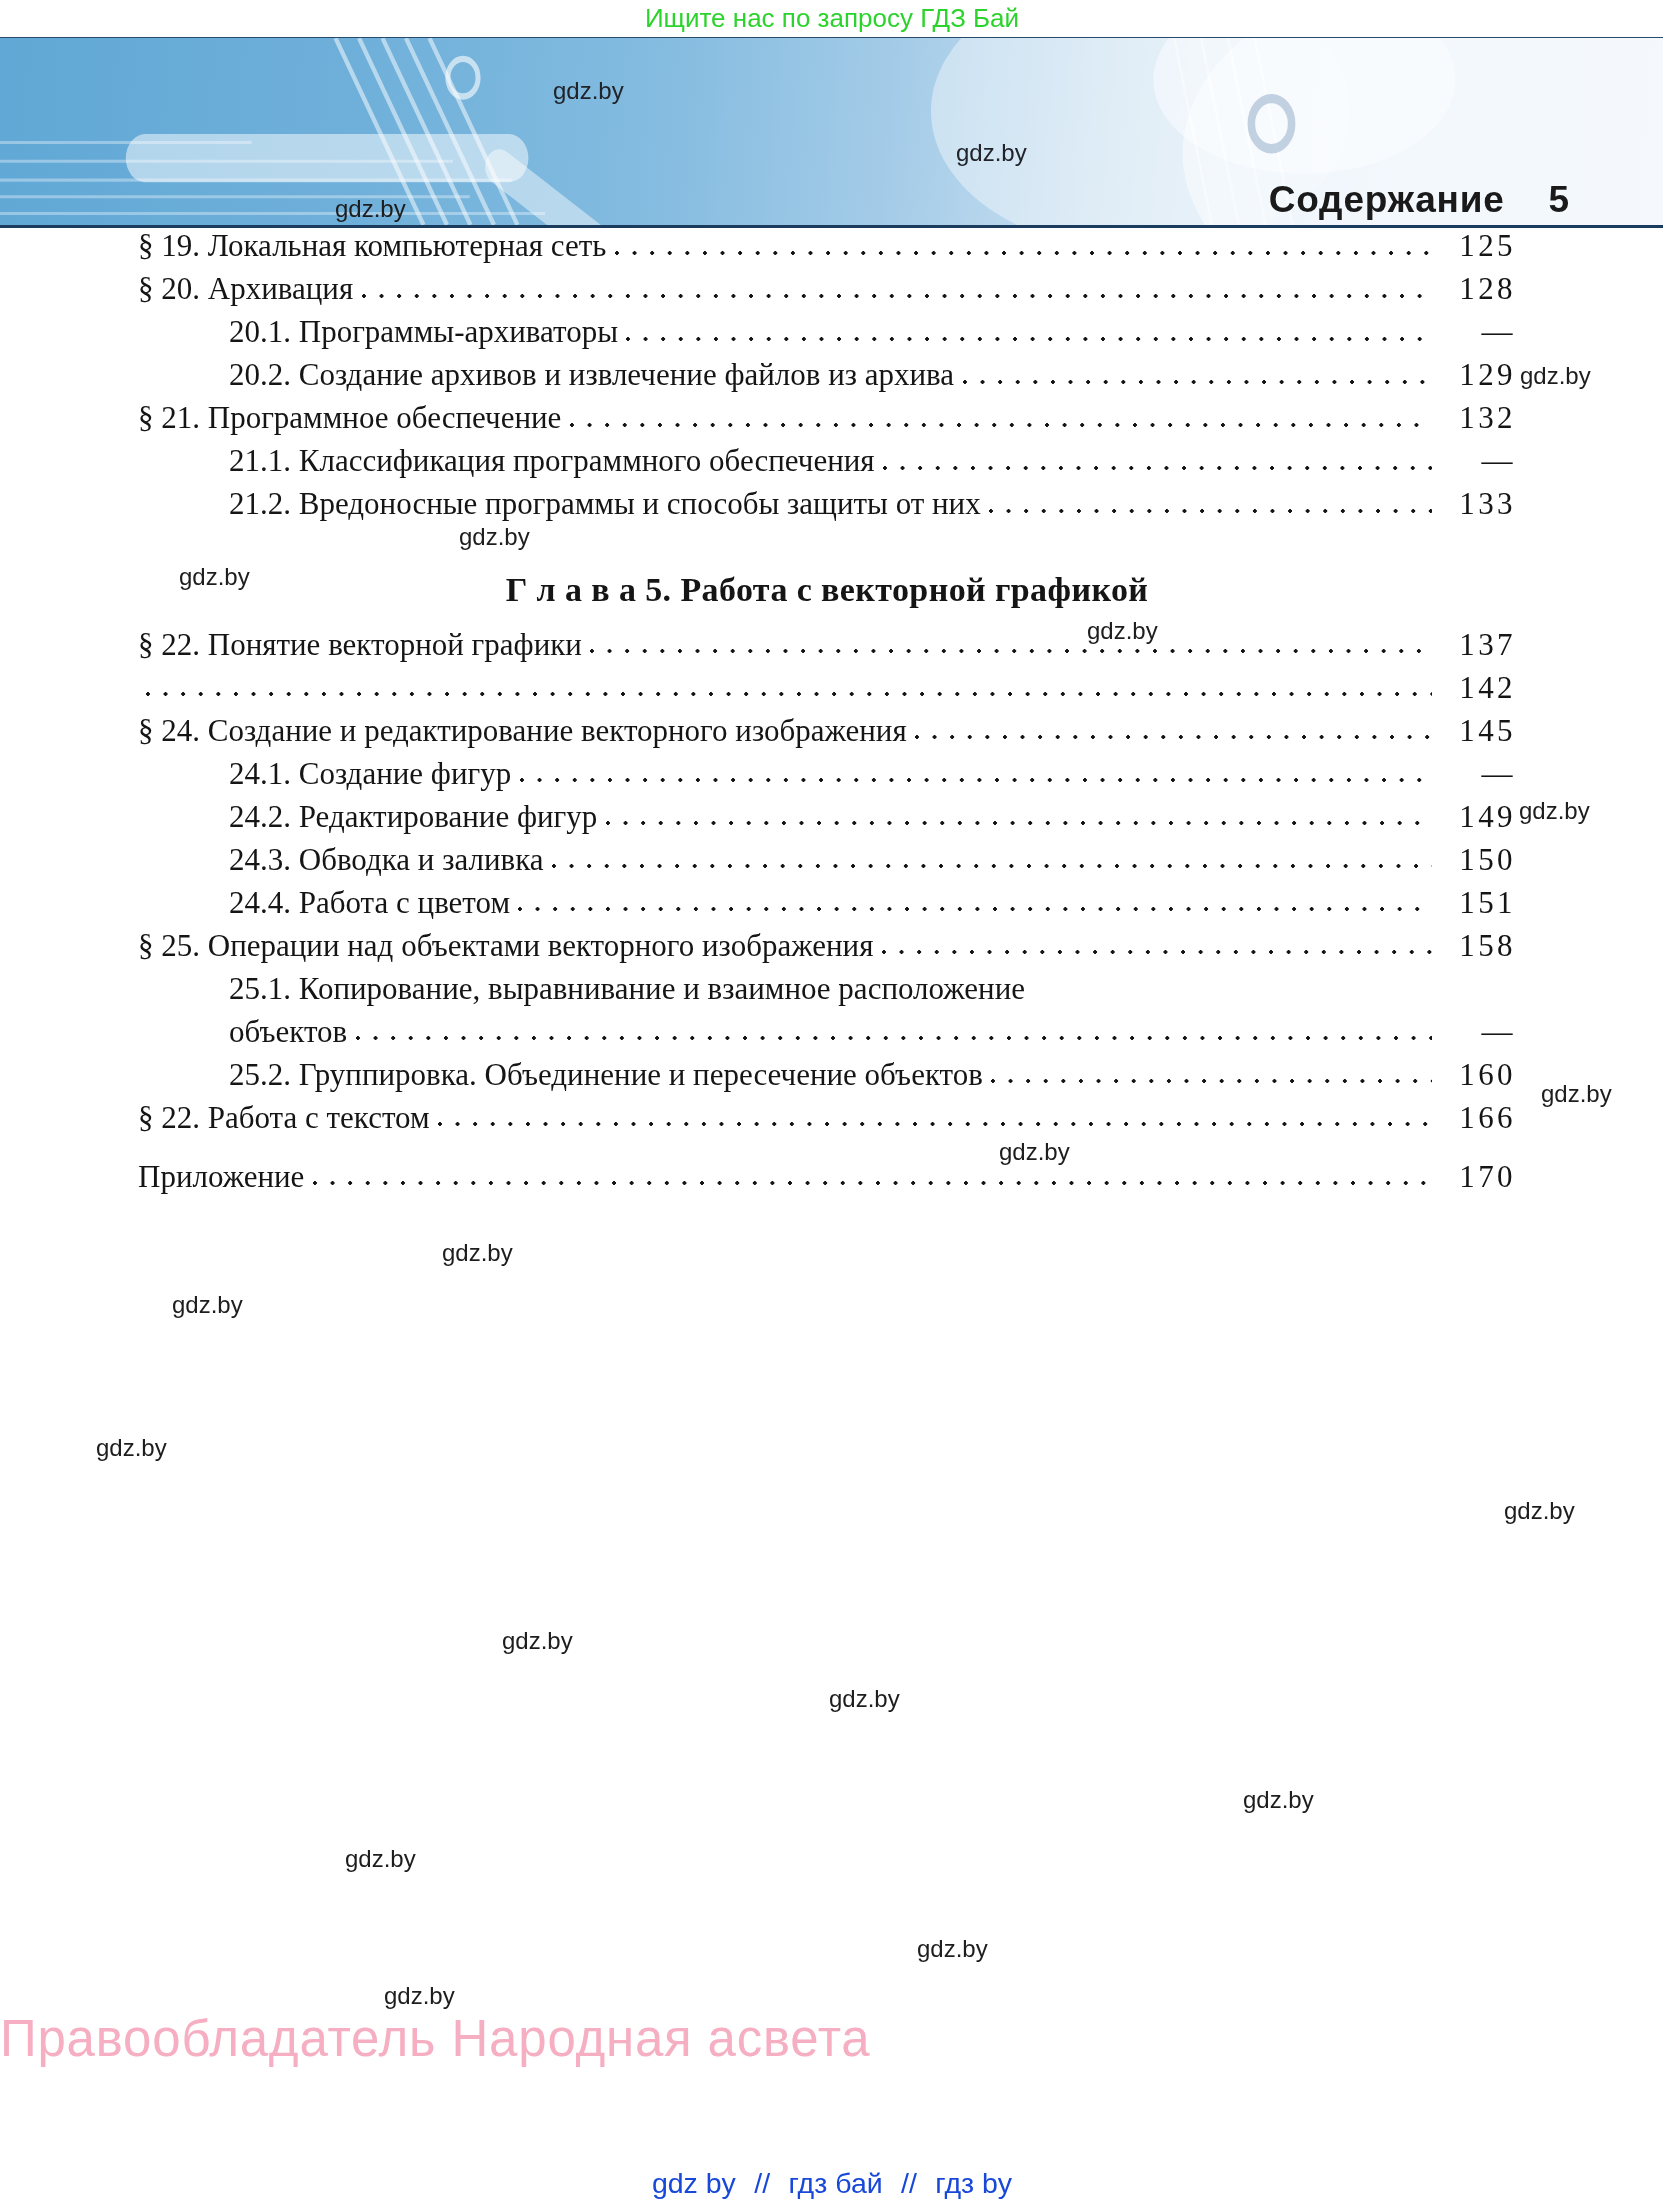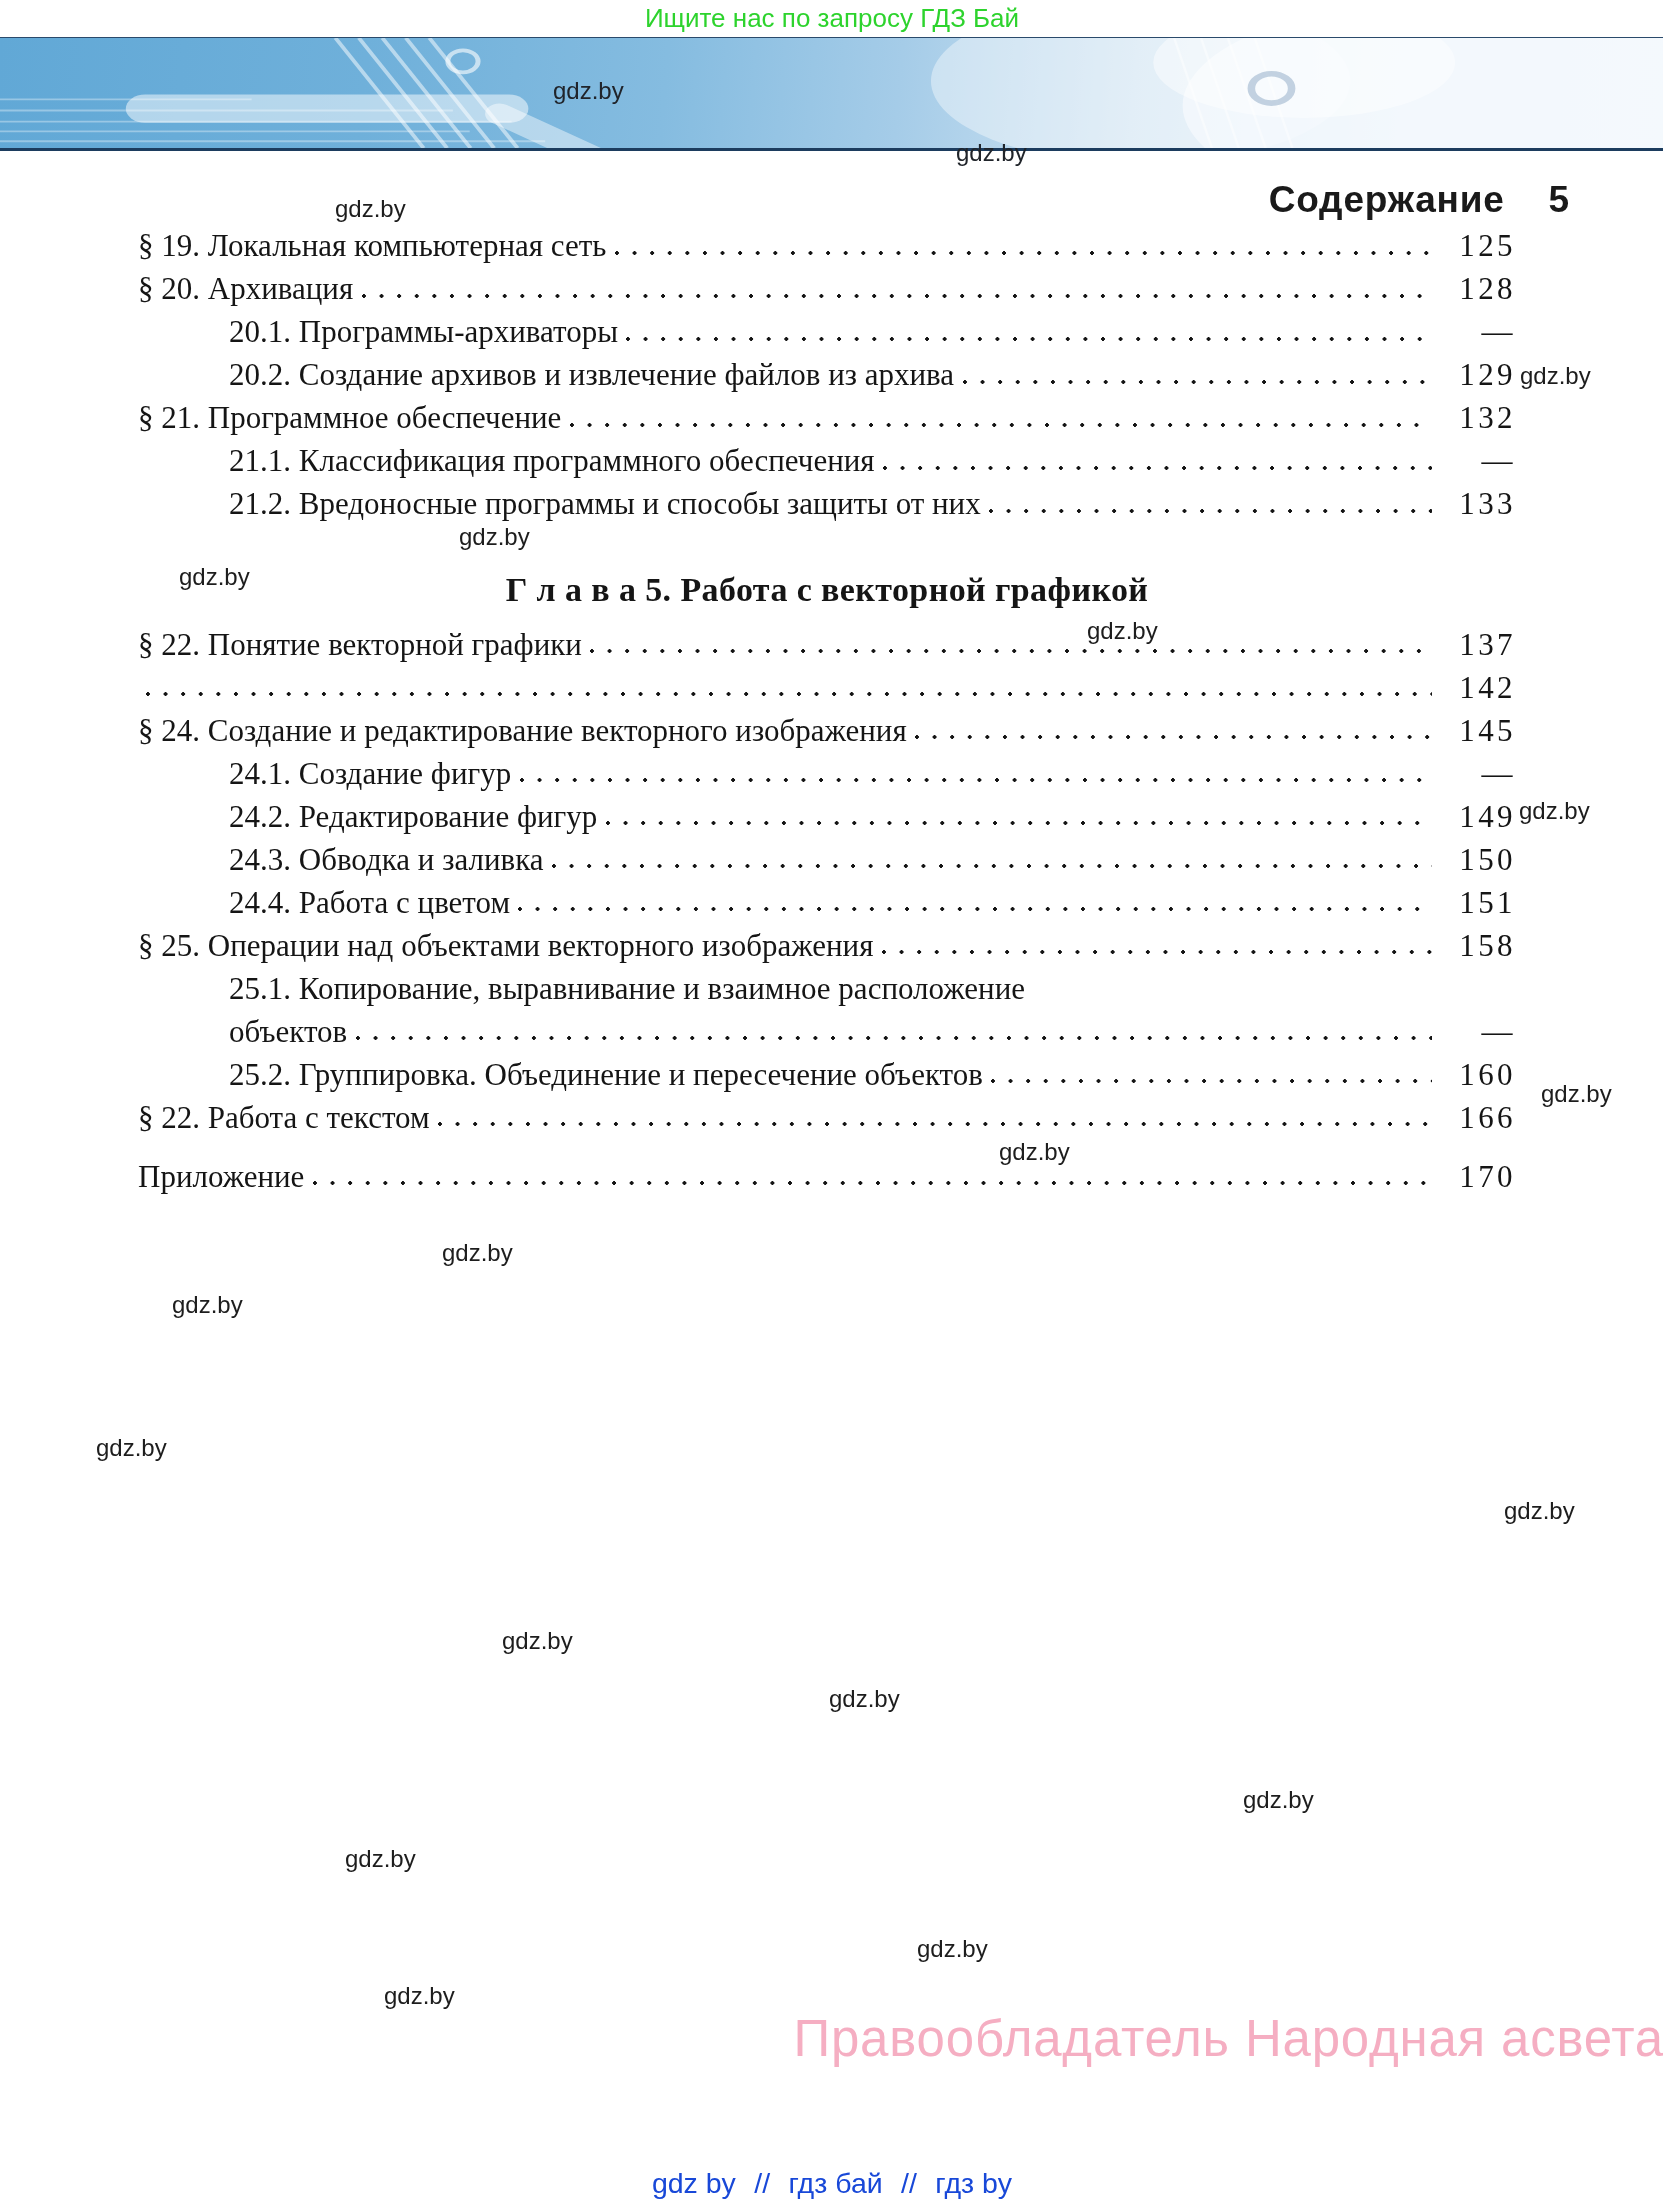--- a/index.html
+++ b/index.html
@@ -16,21 +16,21 @@
   
   .promo{
     position:absolute; top:3.4px; left:0; width:100%;
     text-align:center;
     font-family:"Liberation Sans", sans-serif;
     font-size:26px; line-height:30px;
     color:#2dd32d;
   }
   
   .banner{
-    position:absolute; top:37px; left:0; width:1664px; height:114px;
+    position:absolute; top:37px; left:0; width:1664px; height:191px;
     border-top:1.7px solid #2a4a6b;
     border-bottom:3.4px solid #1c3c5e;
     box-sizing:border-box;
     background:linear-gradient(95deg,#61a8d6 0%,#6fb0da 22%,#85bce0 40%,#a5cce8 54%,#cfe3f2 68%,#e9f2f9 84%,#eef5fb 100%);
   }
   .banner svg{position:absolute;top:0;left:0;width:100%;height:100%;}
   .banner-title{
     position:absolute; top:141px; right:94px;
     display:flex; align-items:baseline; gap:44px;
     font-family:"Liberation Sans", sans-serif;
@@ -76,21 +76,21 @@
     margin-top:44px; margin-bottom:6.7px;
     height:47px; line-height:47px;
     text-align:center;
     font-weight:700; font-size:34px;
     letter-spacing:0.4px;
   }
   .toc-row.appendix{margin-top:16px;}
   
   .copyright{
     position:absolute; top:2009px; left:0; width:100%;
-    text-align:right;
+    text-align:left;
     font-family:"Liberation Sans", sans-serif;
     font-size:51px; line-height:59px;
     color:#f5aec2;
     letter-spacing:0.8px;
   }
   
   .footer-links{
     position:absolute; top:2167px; left:0; width:100%;
     display:flex; justify-content:center; align-items:center; gap:18.4px;
     font-family:"Liberation Sans", sans-serif;

